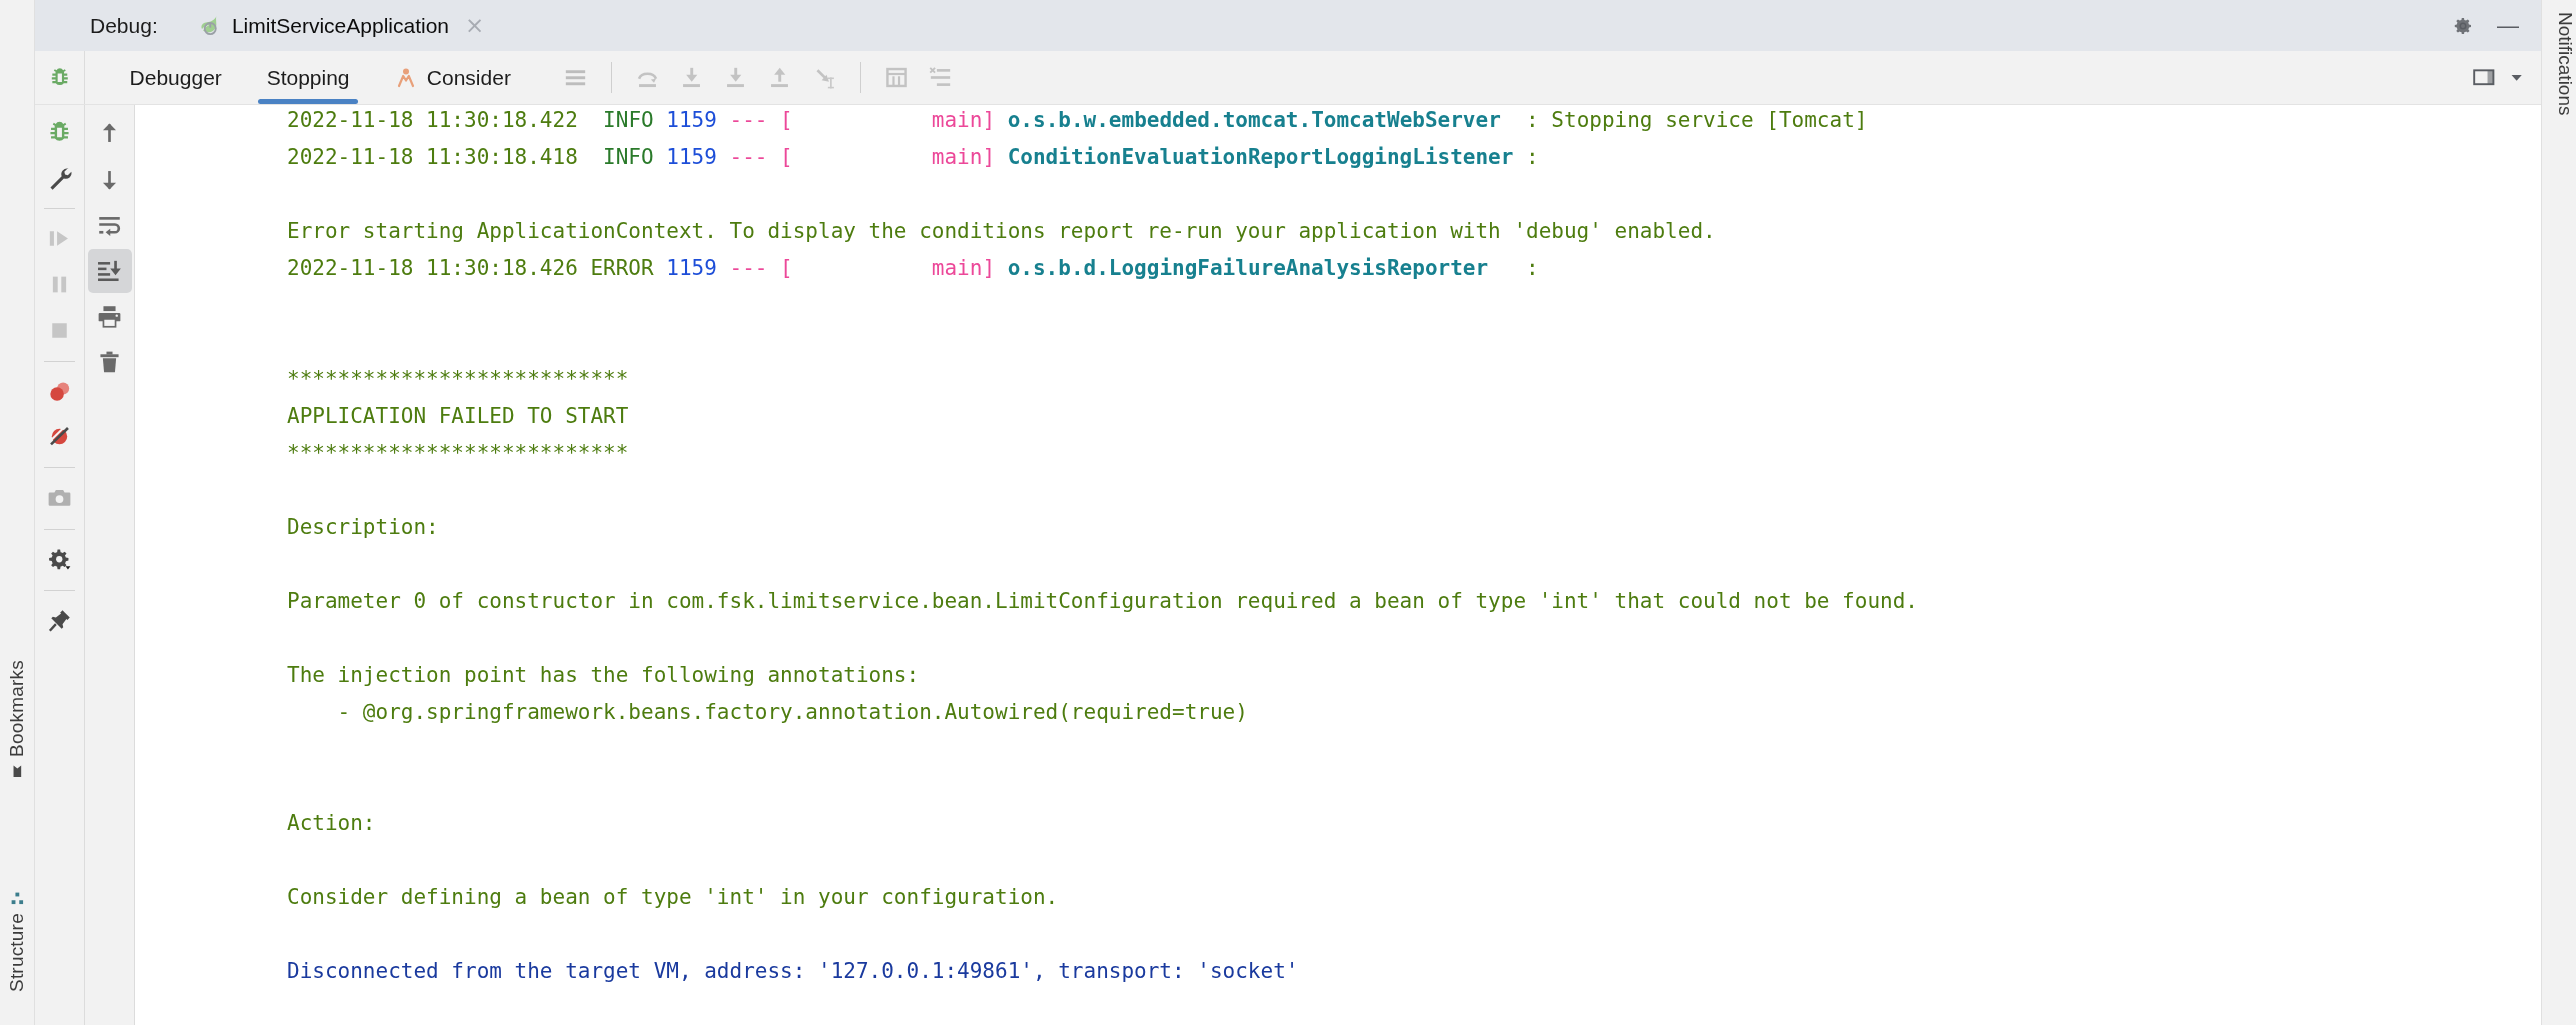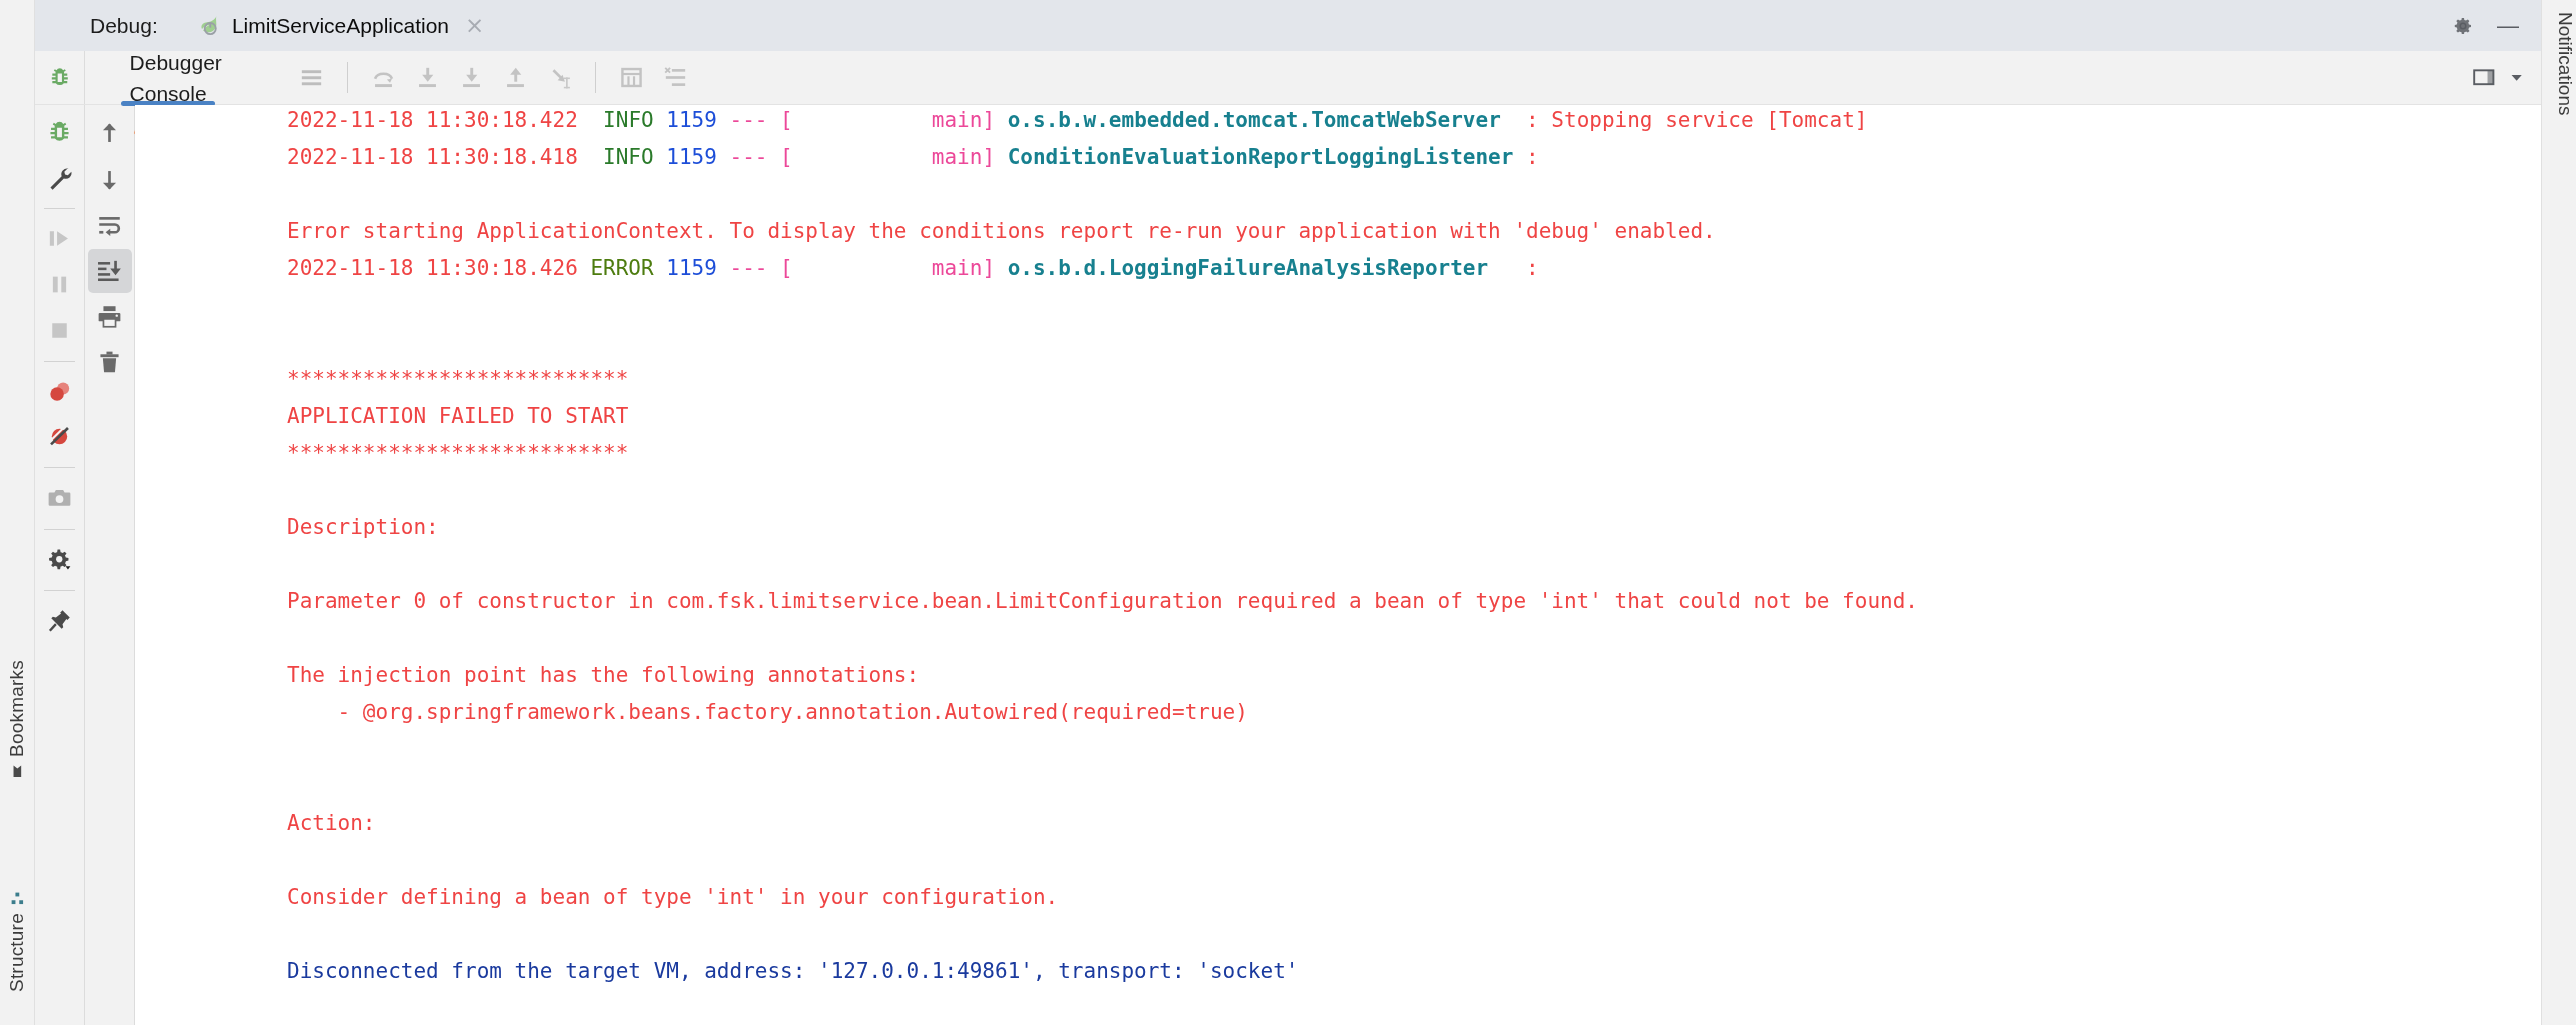--- a/index.html
+++ b/index.html
@@ -130,25 +130,24 @@
     width: 49px;
     flex: 0 0 49px;
     height: 100%;
     border-right: 0.9px solid #dcdcdc;
     display: flex;
     align-items: center;
     justify-content: center;
   }
   .sub-tabs {
     display: flex;
-    align-items: flex-start;
+    align-items: center;
     height: 100%;
     padding-left: 25.6px;
     gap: 6.8px;
-    flex-direction: column;
   }
   .sub-tab {
     height: 100%;
     display: flex;
     align-items: center;
     gap: 8.5px;
     padding: 0 19px;
     position: relative;
     font-size: 21px;
     color: #1d1d1d;
@@ -265,21 +264,21 @@
     white-space: pre;
     letter-spacing: 0px;
   }
   .cl { display: block; height: 37px; }
   .c-info   { color: #2a7a2a; }
   .c-pid    { color: #1d4ed8; }
   .c-thread { color: #ec4899; margin-top: 18px; }
   .c-cls    { color: #17808f; font-weight: bold; }
   .c-error  { color: #4d7c0f; }
   .c-link   { color: #1a3a9e; }
-  .c-plain  { color: #ef4444; }
+  .c-plain  { color: #4d7c0f; }
 
   
   .right-stripe {
     width: 34px;
     flex: 0 0 34px;
     background: #f2f2f2;
     border-left: 0.9px solid #e0e0e0;
     position: relative;
   }
   .right-stripe .vert-label {
@@ -361,21 +360,21 @@
             <path fill="#6aaa64" d="M12 3a3.5 3.5 0 0 0-3.1 1.9l-1.6-1-.9 1.5 1.7 1A6 6 0 0 0 8 8H5v2h3v1.5H4.5v2H8V15H5v2h3.2a4.9 4.9 0 0 0 7.6 0H19v-2h-3v-1.5h3.5v-2H16V10h3V8h-3a6 6 0 0 0-.1-1.6l1.7-1-.9-1.5-1.6 1A3.5 3.5 0 0 0 12 3zm-2 5h4v8h-4z"></path>
           </svg>
         </span>
       </div>
 
       <div class="sub-tabs">
         <div class="sub-tab">
           <span>Debugger</span>
         </div>
         <div class="sub-tab active">
-          <span>Console</span>
+          <span>Stopping</span>
         </div>
         <div class="sub-tab">
           <span>
             <svg width="24" height="24" viewBox="0 0 24 24">
               <circle cx="12" cy="5.6" r="3" fill="#e8a07a"></circle>
               <path d="M5 20 L9.2 10 L12 14.5 L14.8 10 L19 20" fill="none" stroke="#e8a07a" stroke-width="2.2" stroke-linecap="round" stroke-linejoin="round"></path>
             </svg>
           </span>
           <span>Consider</span>
         </div>

